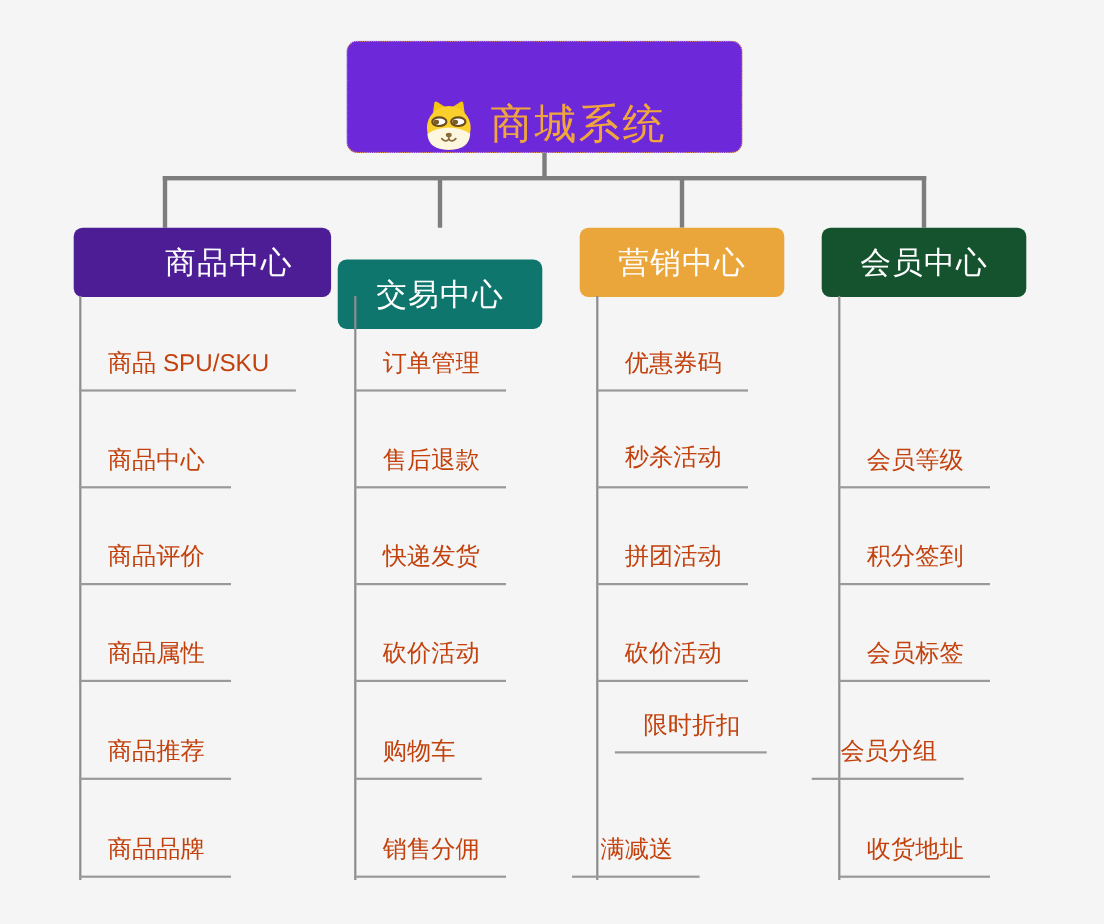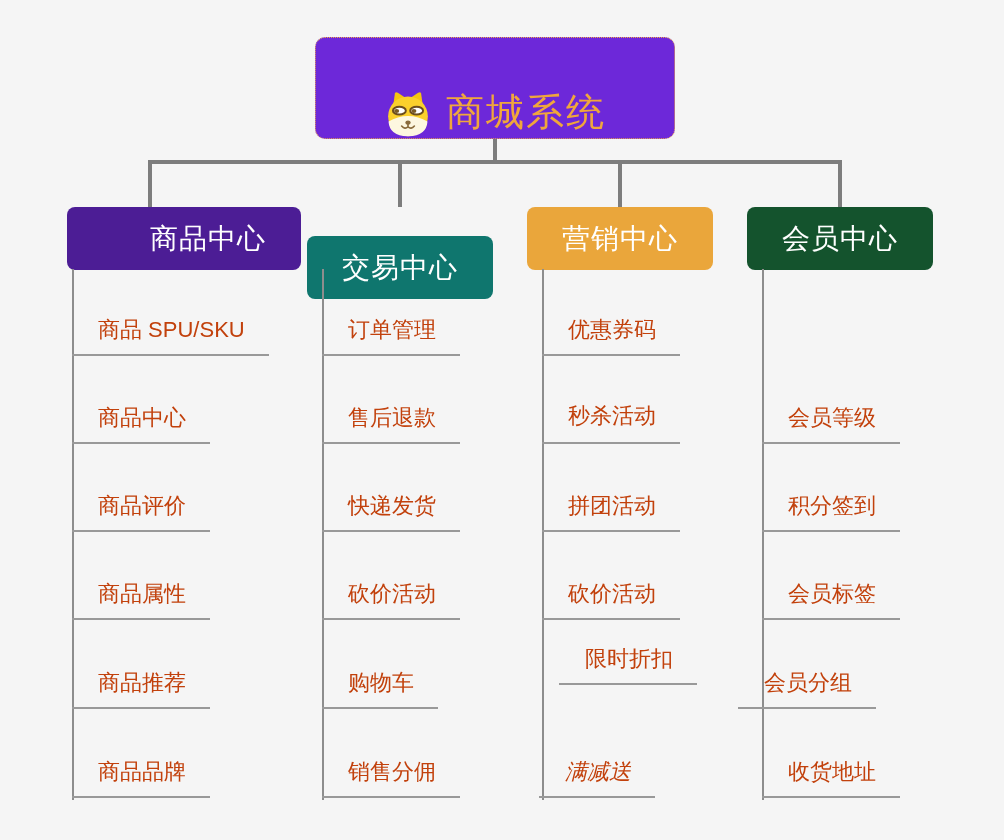--- a/index.html
+++ b/index.html
@@ -111,21 +111,21 @@
   </div>
     <div class="leaf" style="left: 542px; top: 491px;">
     <span class="leaf-label">拼团活动</span>
   </div>
     <div class="leaf" style="left: 542px; top: 579px;">
     <span class="leaf-label">砍价活动</span>
   </div>
     <div class="leaf" style="left: 542px; top: 644px; margin-left: 17px;">
     <span class="leaf-label">限时折扣</span>
   </div>
-    <div class="leaf" style="left: 539px; top: 757px; font-style: italic;">
+    <div class="leaf" style="left: 520px; top: 757px;">
     <span class="leaf-label">满减送</span>
   </div>
     <div class="branch-box" style="left: 747px; background: #14532d;">
     <span class="branch-label">会员中心</span>
   </div>
     <div class="leaf-vline" style="left: 762px;"></div>
     <div class="leaf" style="left: 762px; top: 403px;">
     <span class="leaf-label">会员等级</span>
   </div>
     <div class="leaf" style="left: 762px; top: 491px;">

